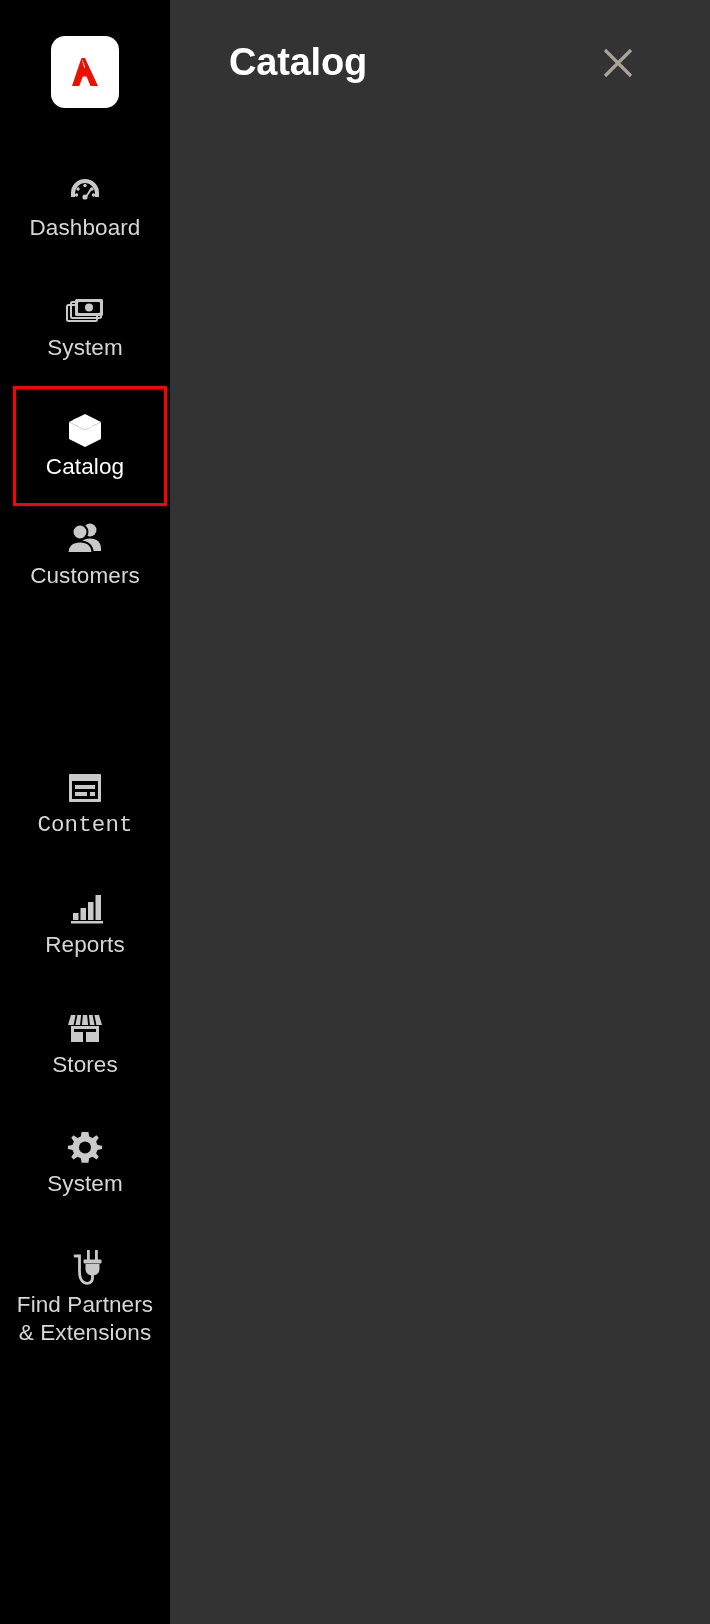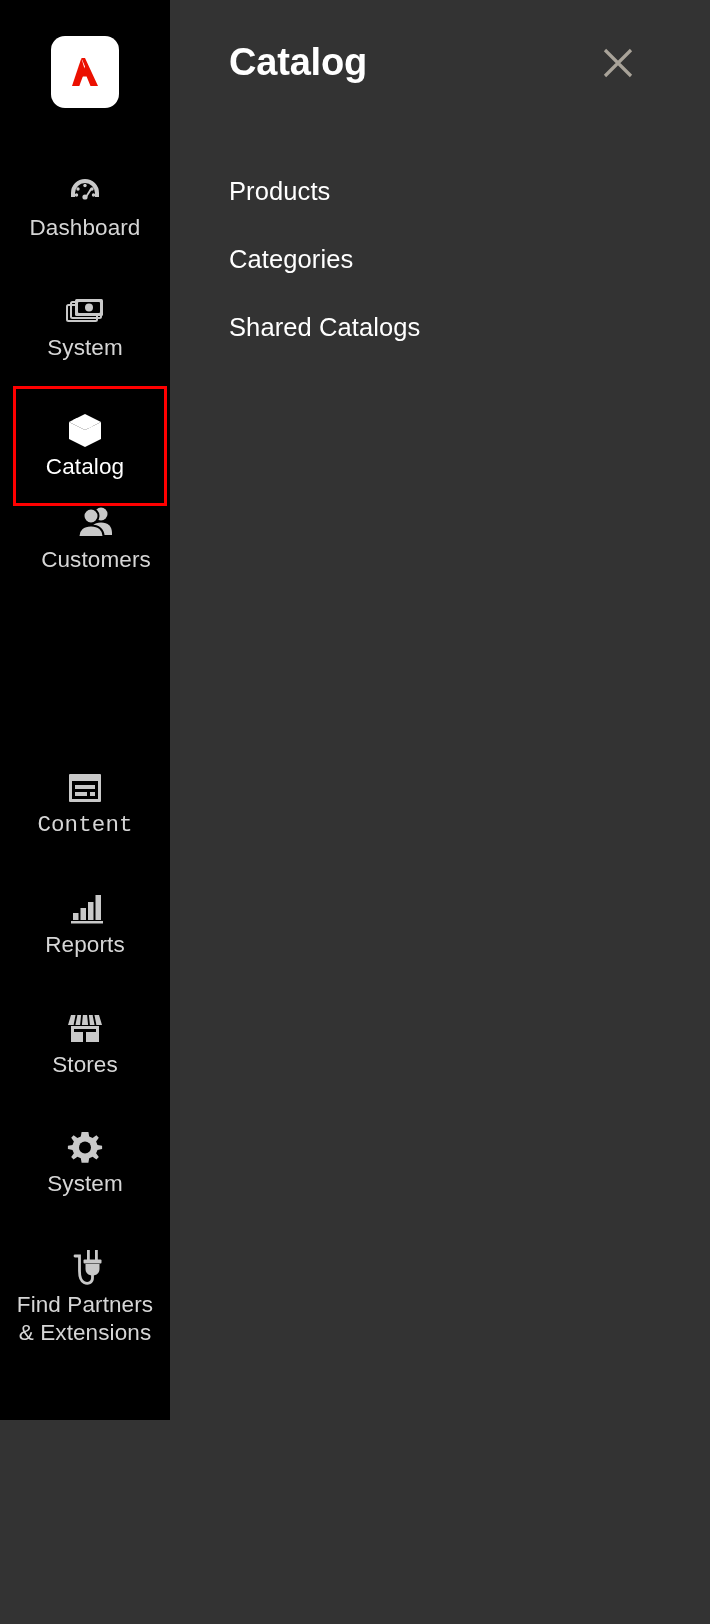--- a/index.html
+++ b/index.html
@@ -15,21 +15,21 @@
     width: 710px;
     height: 1624px;
     display: flex;
     background: #333333;
   }
 
   
   #sidebar {
     position: relative;
     width: 170px;
-    height: 1420px;
+    height: 1624px;
     background: #000000;
     flex: 0 0 170px;
     padding-left: 36px;
   }
   #logo-wrap {
     position: absolute;
     top: 36px;
     left: 50px;
     width: 70px;
     height: 72px;
@@ -184,21 +184,21 @@
           <path d="M22 6 L38 14 L22 22 L6 14 Z" fill="#ffffff"></path>
           <path d="M6 14 L22 22 L22 39 L6 31 Z" fill="#ffffff"></path>
           <path d="M22 22 L38 14 L38 31 L22 39 Z" fill="#e8e8e8"></path>
           <path d="M14 10 L30 18 L26 20 L10 12 Z" fill="#000000"></path>
         </svg>
       </span>
       <span class="nav-label">Catalog</span>
     </a>
     <div id="catalog-highlight"></div>
 
-    <a class="nav-item" style="top:500px;margin-left:11px;">
+    <a class="nav-item" style="top:516px;">
       <span class="nav-icon">
         <svg width="44" height="40" viewBox="0 0 44 40">
           <circle cx="27" cy="11" r="6.5" fill="#c9c9c9"></circle>
           <path d="M27 19.5 C34 19.5 38 23.5 38 30 L38 32 L16 32 L16 30 C16 23.5 20 19.5 27 19.5 Z" fill="#c9c9c9"></path>
           <circle cx="17" cy="13" r="7.5" fill="#c9c9c9" stroke="#000000" stroke-width="2"></circle>
           <path d="M17 22.5 C25 22.5 29.5 27 29.5 33 L29.5 34 L4.5 34 L4.5 33 C4.5 27 9 22.5 17 22.5 Z" fill="#c9c9c9" stroke="#000000" stroke-width="2"></path>
         </svg>
       </span>
       <span class="nav-label">Customers</span>
     </a>
@@ -273,21 +273,16 @@
   <section id="panel">
 
     <h1 id="panel-title">Catalog</h1>
 
     <button id="close-btn">
       <svg width="34" height="34" viewBox="0 0 34 34">
         <path d="M4 4 L30 30 M30 4 L4 30" stroke="#a9a399" stroke-width="3.2" stroke-linecap="butt"></path>
       </svg>
     </button>
 
-    <div id="menu-list">
-      <a class="menu-item">Products</a>
-      <a class="menu-item">Categories</a>
-      <a class="menu-item">Shared Catalogs</a>
-    </div>
 
   </section>
 
 </div>
 
 </body></html>

